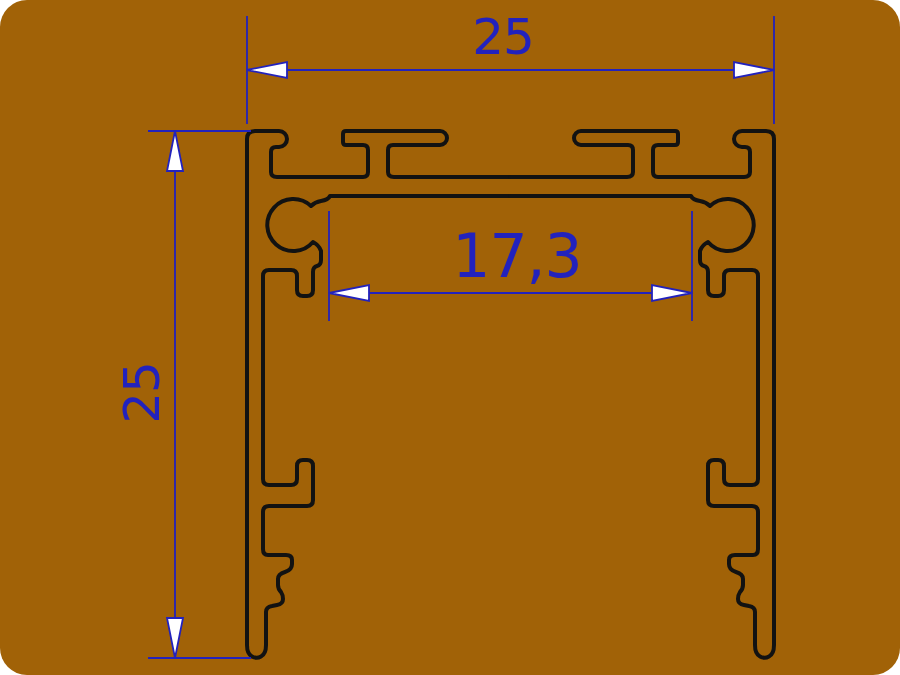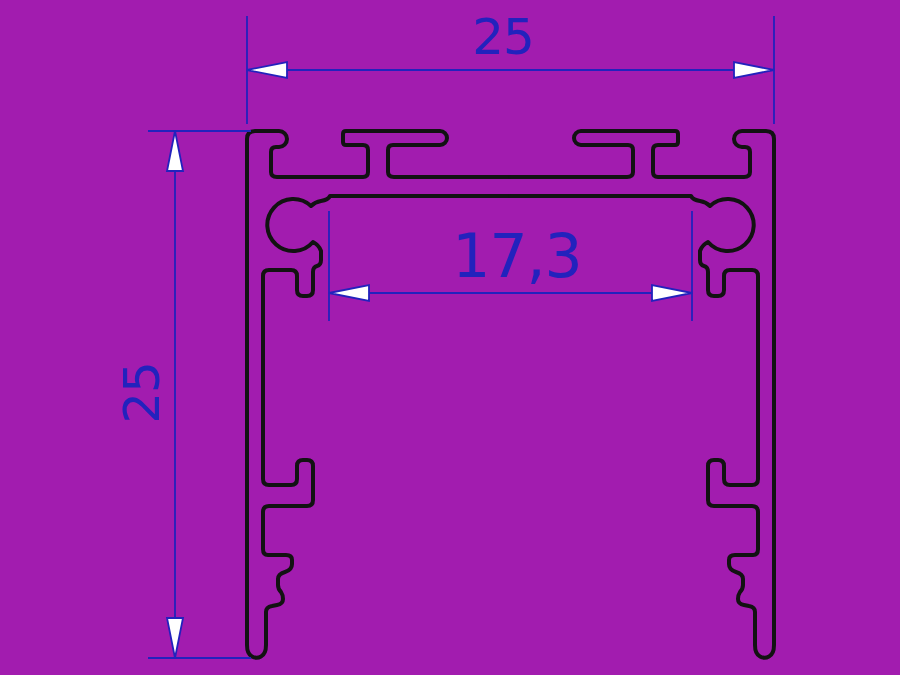--- a/index.html
+++ b/index.html
@@ -1,17 +1,17 @@
 <!DOCTYPE html>
 <html><head>
 <meta charset="utf-8">
 <style>
   html,body{margin:0;padding:0;background:#ffffff;}
-  .page{position:relative;width:900px;height:675px;background:#a21caf;overflow:hidden;
-        font-family:"DejaVu Sans","Liberation Sans",sans-serif;}
+  .page{position:relative;width:900px;height:675px;background:#a16207;overflow:hidden;
+        font-family:"DejaVu Sans","Liberation Sans",sans-serif;border-radius:27px;}
   svg{display:block;}
   .dim-text{font-family:"DejaVu Sans","Liberation Sans",sans-serif;letter-spacing:-1px;}
 </style>
 </head>
 <body>
 
 <div class="page">
   <svg width="900" height="675" viewBox="0 0 900 675">
 
     <g fill="none" stroke-width="4" stroke-linecap="round" stroke-linejoin="round" stroke="#121212">

